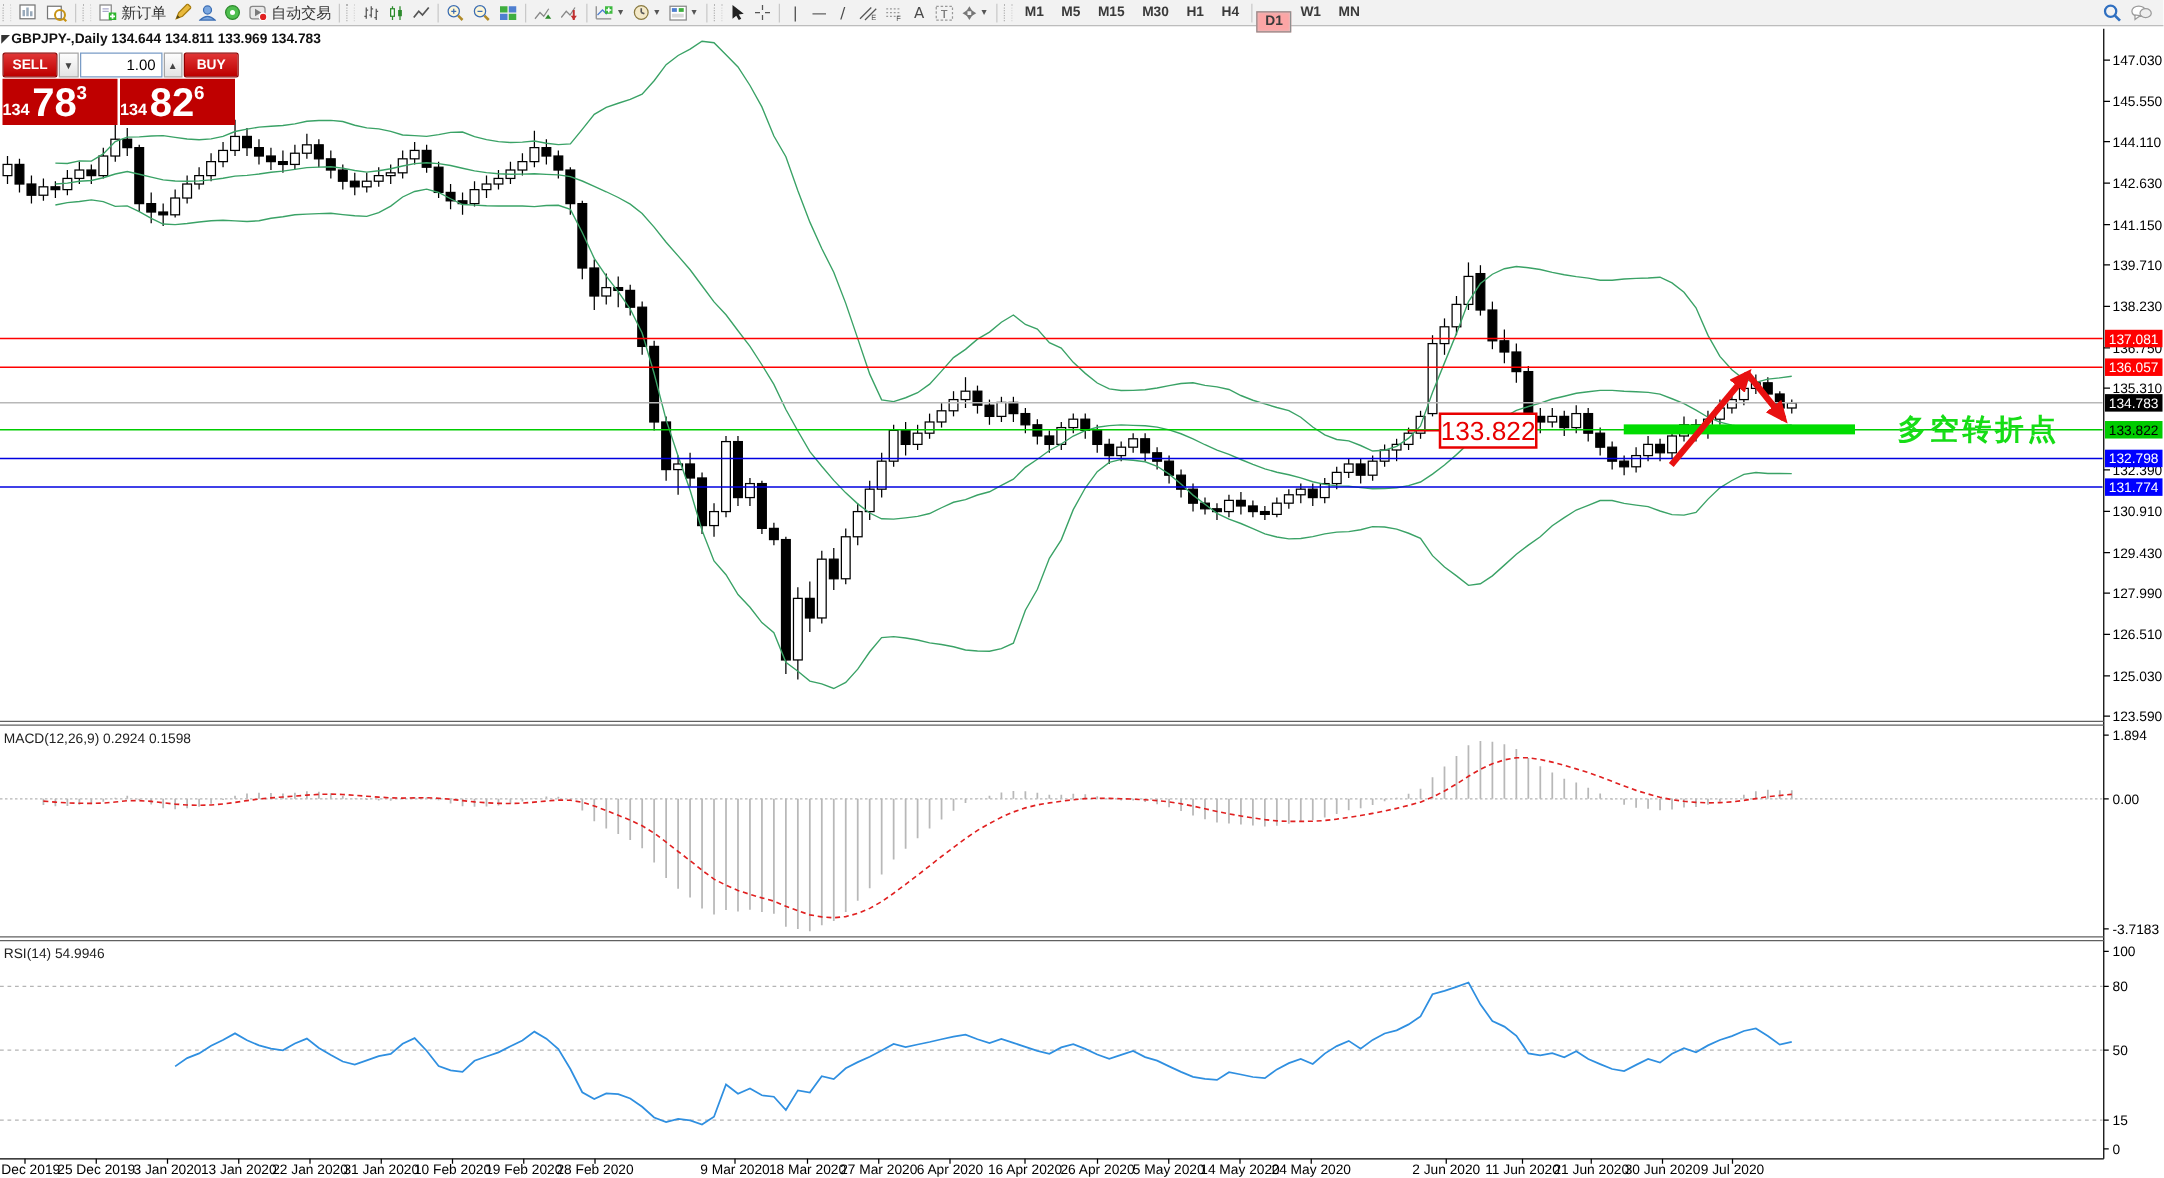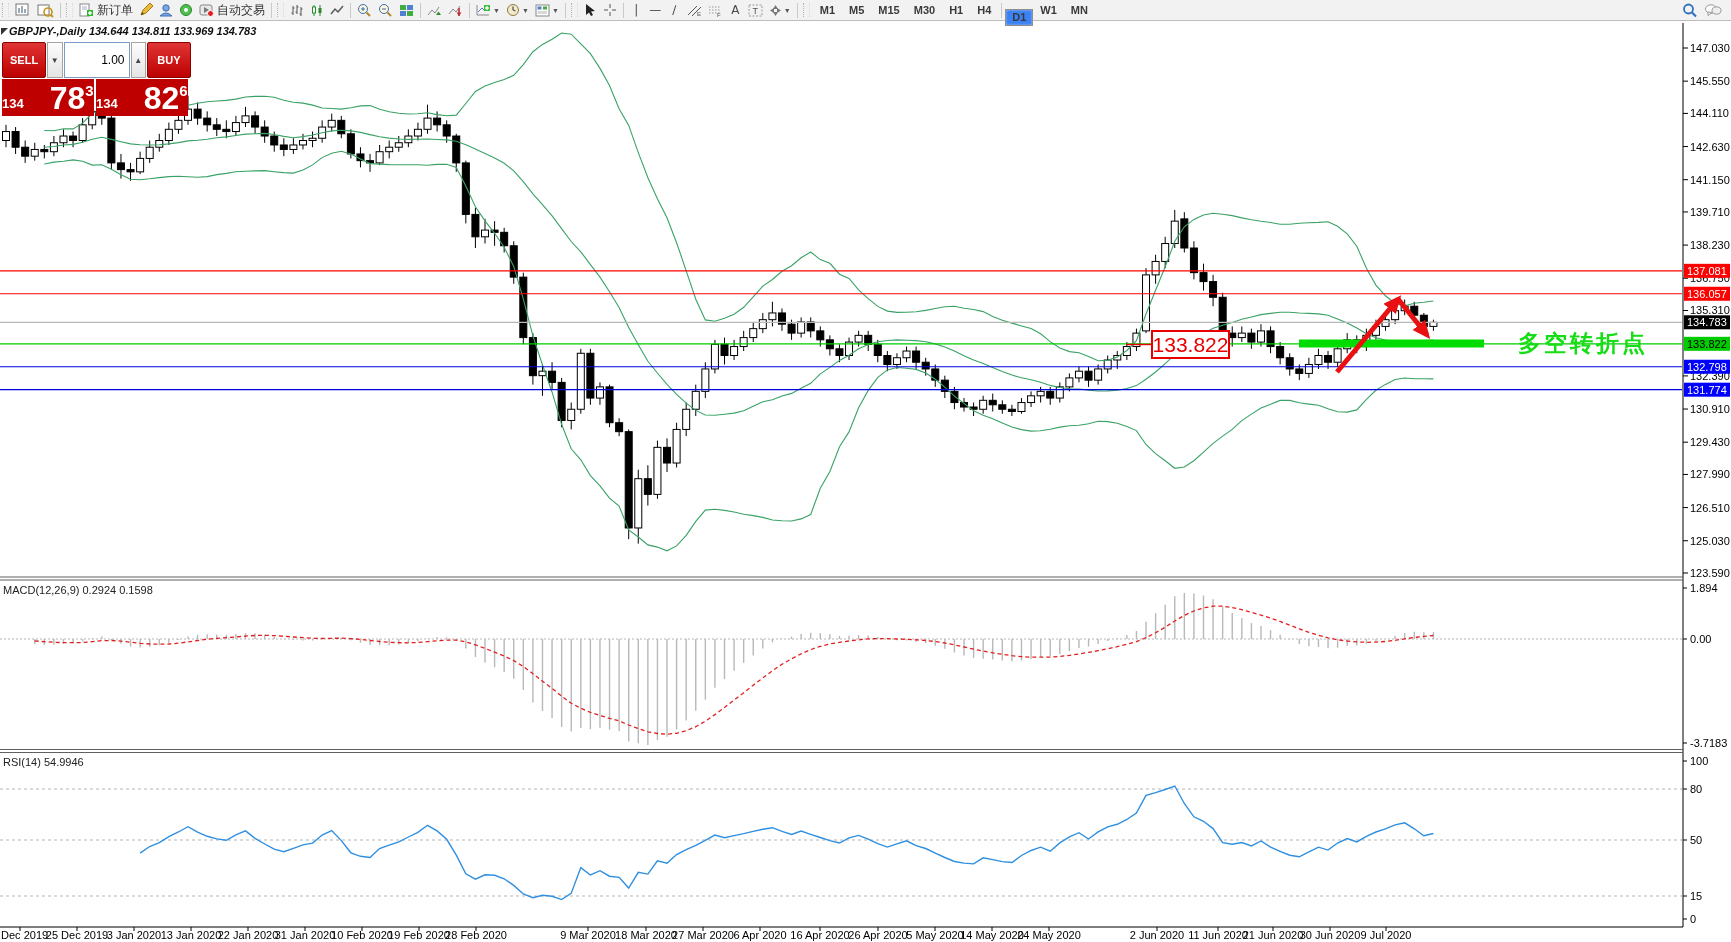--- a/index.html
+++ b/index.html
@@ -10,35 +10,35 @@
            border-bottom:1px solid #bdbdbd;display:flex;align-items:center;font-size:11px;color:#333;}
   .grip{width:5px;height:14px;border-left:1px dotted #b5b5b5;border-right:1px dotted #d9d9d9;margin:0 3px 0 2px;}
   .tsep{width:1px;height:15px;background:#c9c9c9;margin:0 3px;}
   .tbtn{display:inline-flex;align-items:center;justify-content:center;height:18px;min-width:19px;
         padding:16px 2px;background:transparent;border:1px solid transparent;color:#333;font-size:12px;cursor:default;}
   .tbtn svg{display:block;}
   .gl{font-size:12px;color:#4a4a4a;line-height:1;font-family:"DejaVu Sans",sans-serif;}
   .caret{font-size:7px;color:#555;margin-left:2px;}
   .tf{height:17px;padding:0 6px;border:1px solid transparent;background:transparent;
       font-size:11px;color:#3a3a3a;font-family:"Liberation Sans",sans-serif;font-weight:bold;}
-  .tf.active{background:#3b82f6;border:1px solid #8f8f8f;box-shadow:inset 0 0 2px #cfcfcf;margin-top:14px;}
+  .tf.active{background:#fca5a5;border:1px solid #8f8f8f;box-shadow:inset 0 0 2px #cfcfcf;margin-top:14px;}
   .tb-right{position:absolute;right:6px;top:0;height:20px;display:flex;align-items:center;}
   
-  .symline{position:absolute;left:9px;top:25px;font-size:11px;font-weight:700;color:#111;z-index:5;font-style:italic;}
+  .symline{position:absolute;left:9px;top:25px;font-size:11px;font-weight:700;color:#111;z-index:5;}
   .symmark{position:absolute;left:1px;top:28px;width:0;height:0;border-top:7px solid #333;border-right:7px solid transparent;z-index:5;}
   .panel{position:absolute;left:2px;top:42px;z-index:6;width:189px;}
-  .row1{display:flex;height:36px;gap:1px;align-items:stretch;}
+  .row1{display:flex;height:20px;gap:1px;align-items:stretch;}
   .sellbtn,.buybtn{width:46px;background:linear-gradient(#e03535,#bd0000);color:#fff;font-weight:700;
                    font-size:11px;border:1px solid #8d0000;border-radius:2px;padding:0;font-family:"Liberation Sans",sans-serif;}
   .spin{width:16px;font-size:8px;color:#444;background:linear-gradient(#fdfdfd,#e4e4e4);border:1px solid #a5a5a5;padding:0;}
   .vol{width:56px;text-align:right;font-size:12px;border:1px solid #7a9cc6;padding:6px 4px;font-family:"Liberation Sans",sans-serif;}
   .row2{display:flex;gap:2px;margin-top:1px;}
   .bigbox{width:92px;height:37px;background:#bf0000;color:#fff;display:flex;align-items:center;justify-content:flex-start;}
   .bsm{font-size:13px;font-weight:700;align-self:flex-end;margin:0 2px 5px 0;}
-  .bbig{font-size:32px;font-weight:700;line-height:34px;margin-left:24px;}
+  .bbig{font-size:32px;font-weight:700;line-height:34px;}
   .bsup{font-size:15px;font-weight:700;align-self:flex-start;margin-top:3px;}
   svg text{font-family:"Liberation Sans",sans-serif;}
 </style>
 </head>
 <body>
 
 <div class="root">
 
   <div class="toolbar">
     <span class="grip"></span>

